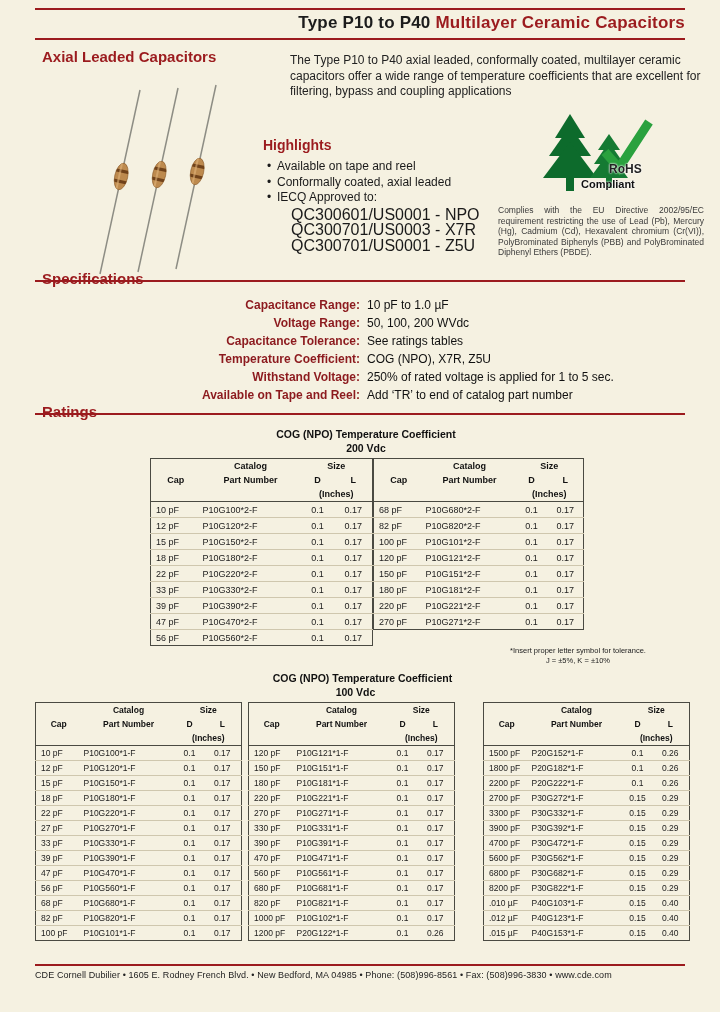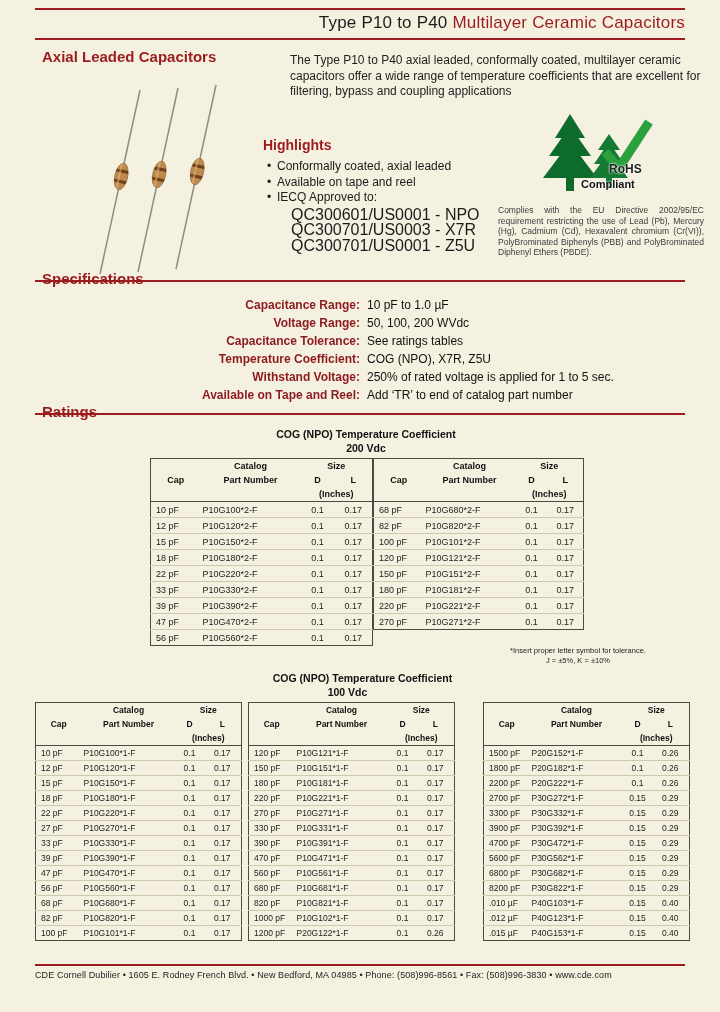--- a/index.html
+++ b/index.html
@@ -10,21 +10,21 @@
     --tbl-line:#cfc7ae;
   }
   *{box-sizing:border-box;margin:0;padding:0;}
   body{font-family:"Liberation Sans","DejaVu Sans",sans-serif;background:#e8e4d4;}
   .page{position:relative;width:720px;height:1012px;background:var(--bg);color:var(--ink);overflow:hidden;}
 
   .rule{position:absolute;left:35px;right:35px;height:2px;background:var(--red);}
   .rule.r1{top:8px;}
   .rule.r2{top:38px;}
 
-  .doc-title{position:absolute;top:13px;right:35px;font-size:17px;font-weight:normal;letter-spacing:.2px;}
+  .doc-title{position:absolute;top:13px;right:35px;font-size:17px;font-weight:bold;letter-spacing:.2px;}
   .doc-title .t-red{color:var(--red);}
 
   .axial-title{position:absolute;left:42px;top:48px;font-size:15px;font-weight:bold;color:var(--red);}
   .intro{position:absolute;left:290px;top:53px;width:412px;font-size:12px;line-height:15.5px;color:#222;}
 
   .cap-photo{position:absolute;left:82px;top:82px;}
 
   .highlights{position:absolute;left:263px;top:137px;width:250px;}
   .highlights h3{font-size:14px;font-weight:bold;color:var(--red);margin-bottom:6px;}
   .highlights ul{list-style:none;}
@@ -50,21 +50,21 @@
 
   .specs{position:absolute;left:35px;top:296px;width:650px;}
   .spec-row{display:flex;line-height:18px;font-size:12px;}
   .spec-label{width:332px;text-align:right;font-weight:bold;color:#8c1a1e;padding-right:7px;}
   .spec-value{flex:1;color:#111;}
 
   .tbl-title{position:absolute;text-align:center;font-weight:bold;font-size:10.5px;color:#111;}
   .t200-title1{left:150px;width:432px;top:428px;}
   .t200-title2{left:150px;width:432px;top:442px;}
   .t100-title1{left:35px;width:655px;top:672px;}
-  .t100-title2{left:20px;width:655px;top:686px;}
+  .t100-title2{left:28px;width:655px;top:686px;}
 
   .t200-tables{position:absolute;left:150px;top:458px;display:flex;align-items:flex-start;}
   .t100-tables{position:absolute;left:35px;top:702px;width:655px;display:flex;justify-content:space-between;}
   .t100-tables .gapB{margin-right:22px;}
 
   table.rt{border-collapse:collapse;table-layout:fixed;border:1px solid var(--tbl-border);background:transparent;}
   table.rt th{font-weight:bold;text-align:center;padding:1px 0;color:#111;}
   table.rt thead{border-bottom:1px solid var(--tbl-border);}
   table.rt tbody td{border-bottom:1px solid var(--tbl-line);}
   table.rt tbody tr:last-child td{border-bottom:none;}
@@ -149,22 +149,22 @@
         <rect x="-7" y="-7" width="14" height="3.2" fill="#70421a"></rect>
         <rect x="-7" y="3.5" width="14" height="3.2" fill="#70421a"></rect>
         <rect x="-3" y="-14" width="2" height="28" fill="#e3b87f" opacity="0.55"></rect>
       </g>
     </g>
   </svg>
 
   <div class="highlights">
     <h3>Highlights</h3>
     <ul>
+      <li>Available on tape and reel</li>
       <li>Conformally coated, axial leaded</li>
-      <li>Available on tape and reel</li>
       <li>IECQ Approved to:</li>
     </ul>
     <div class="approvals">
       <div>QC300601/US0001 - NPO</div>
       <div>QC300701/US0003 - X7R</div>
       <div>QC300701/US0001 - Z5U</div>
     </div>
   </div>
 
   <div class="rohs">

